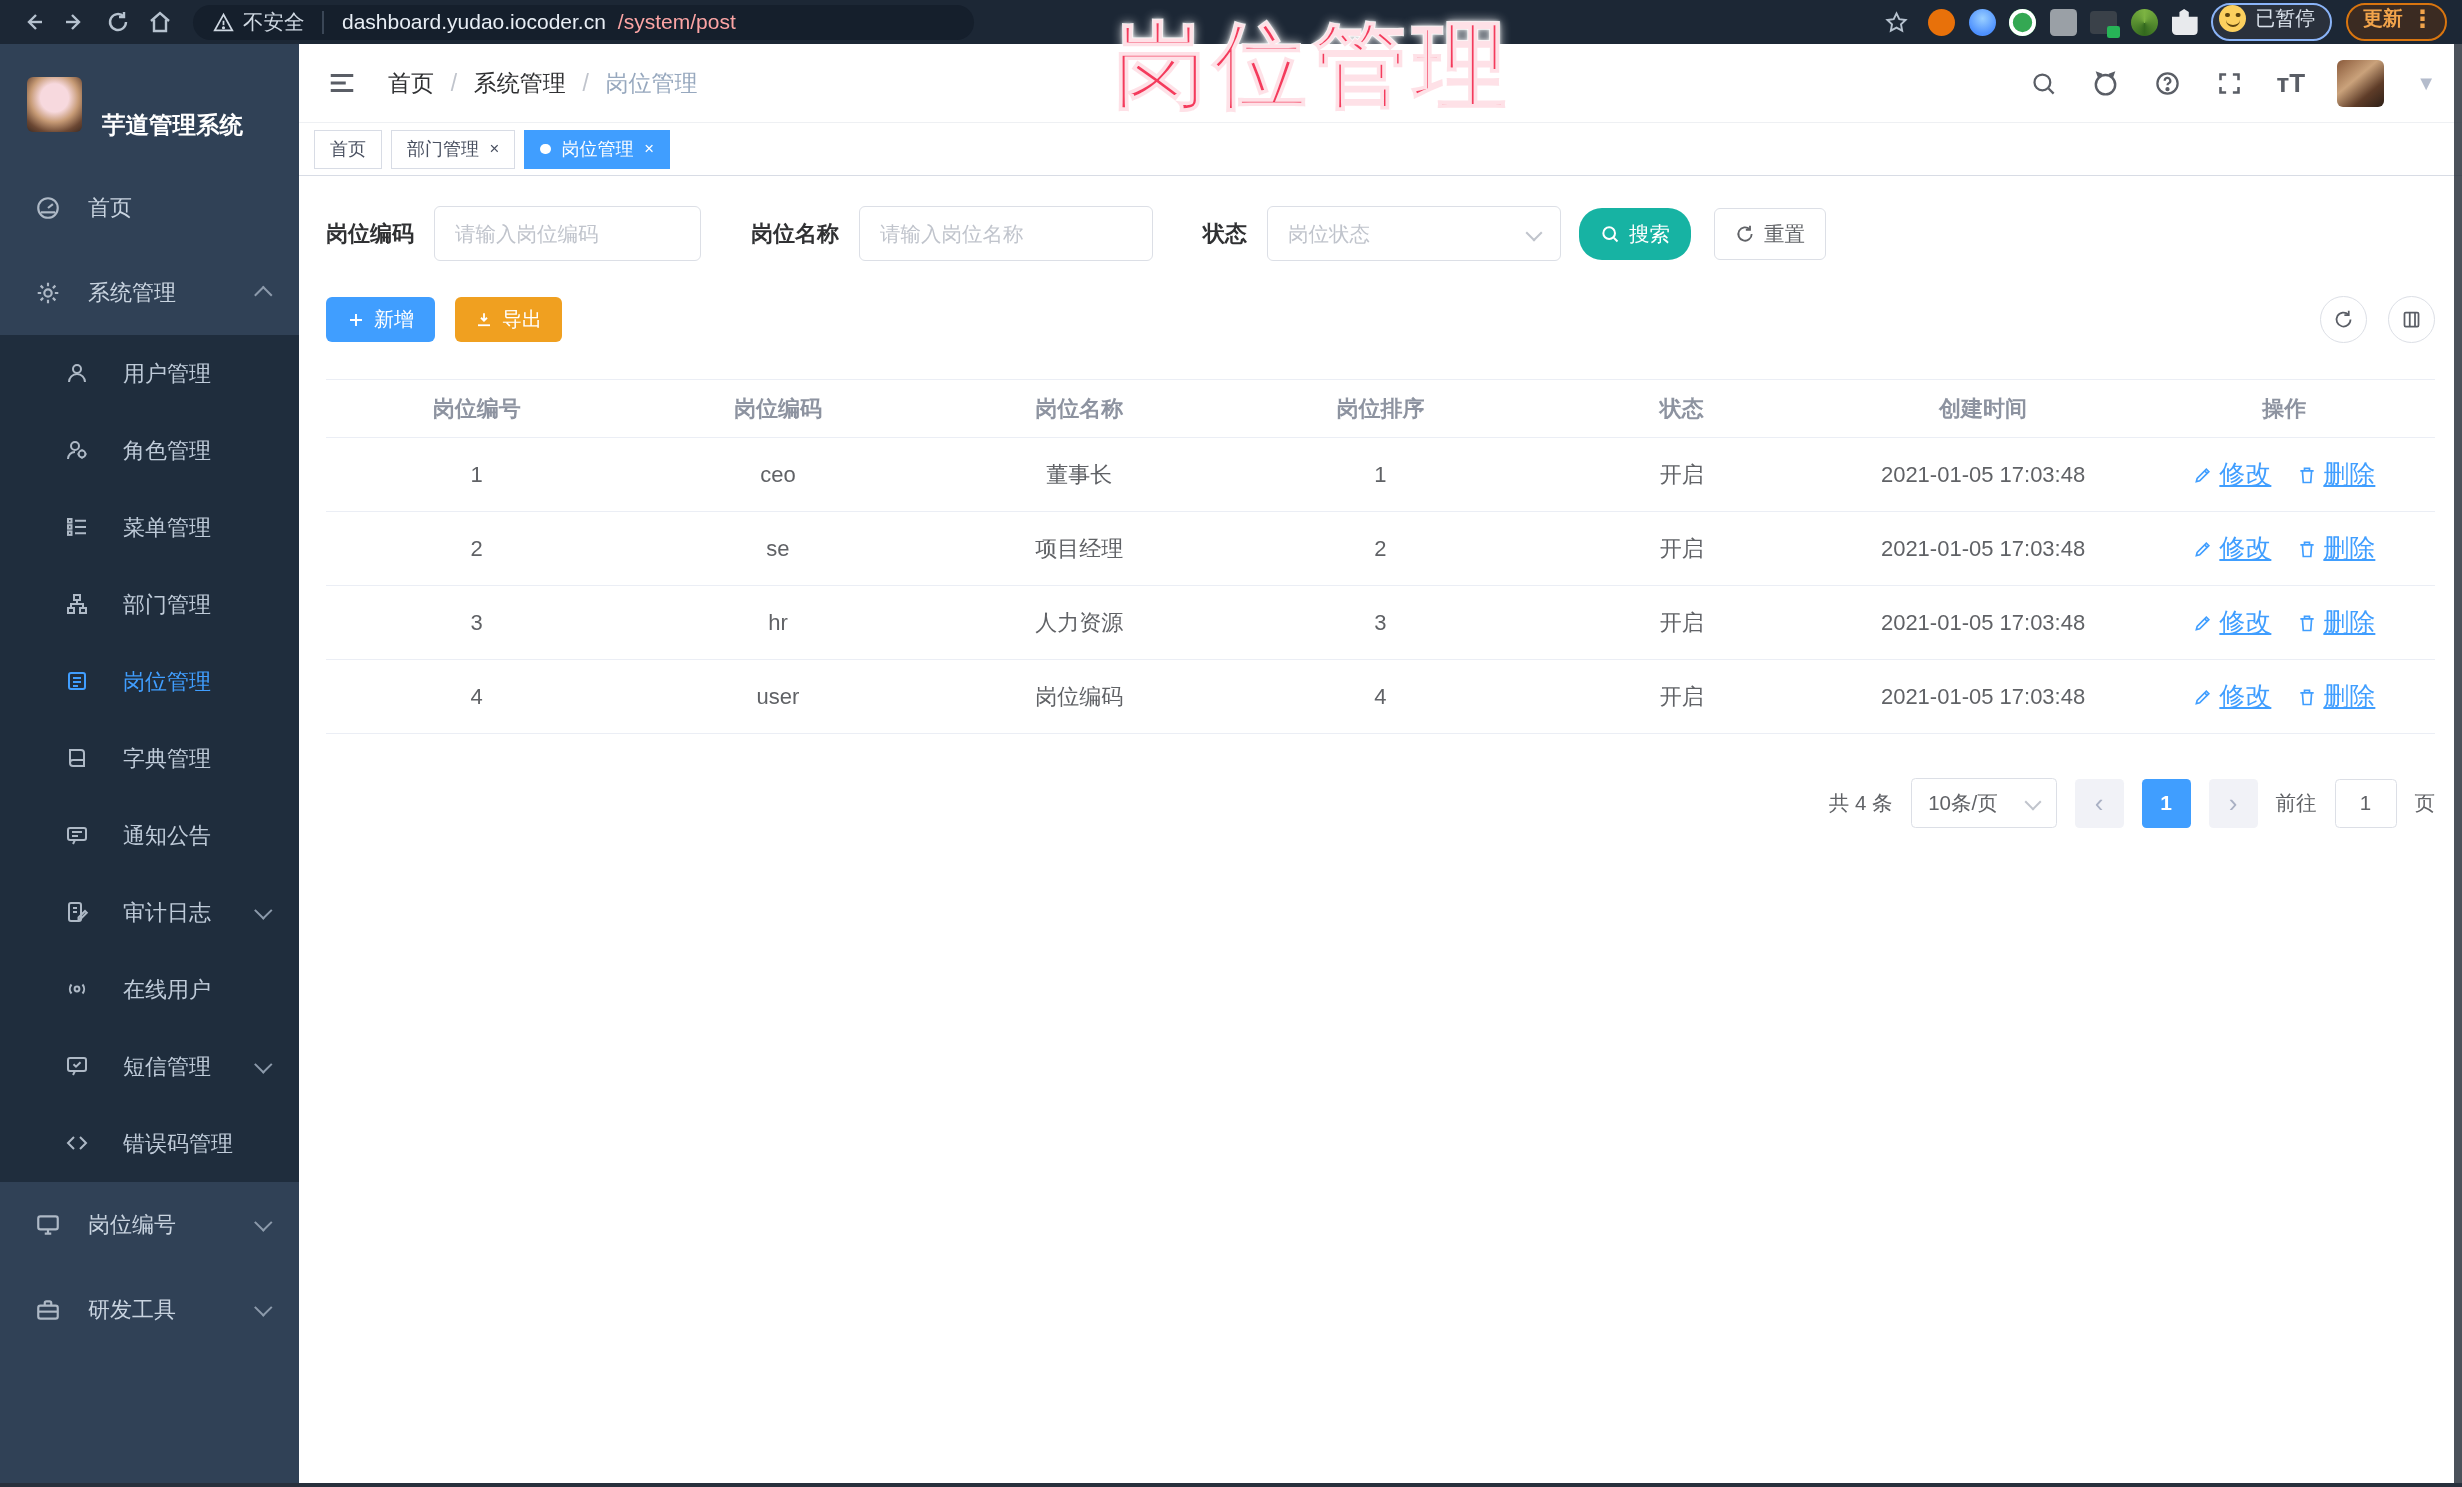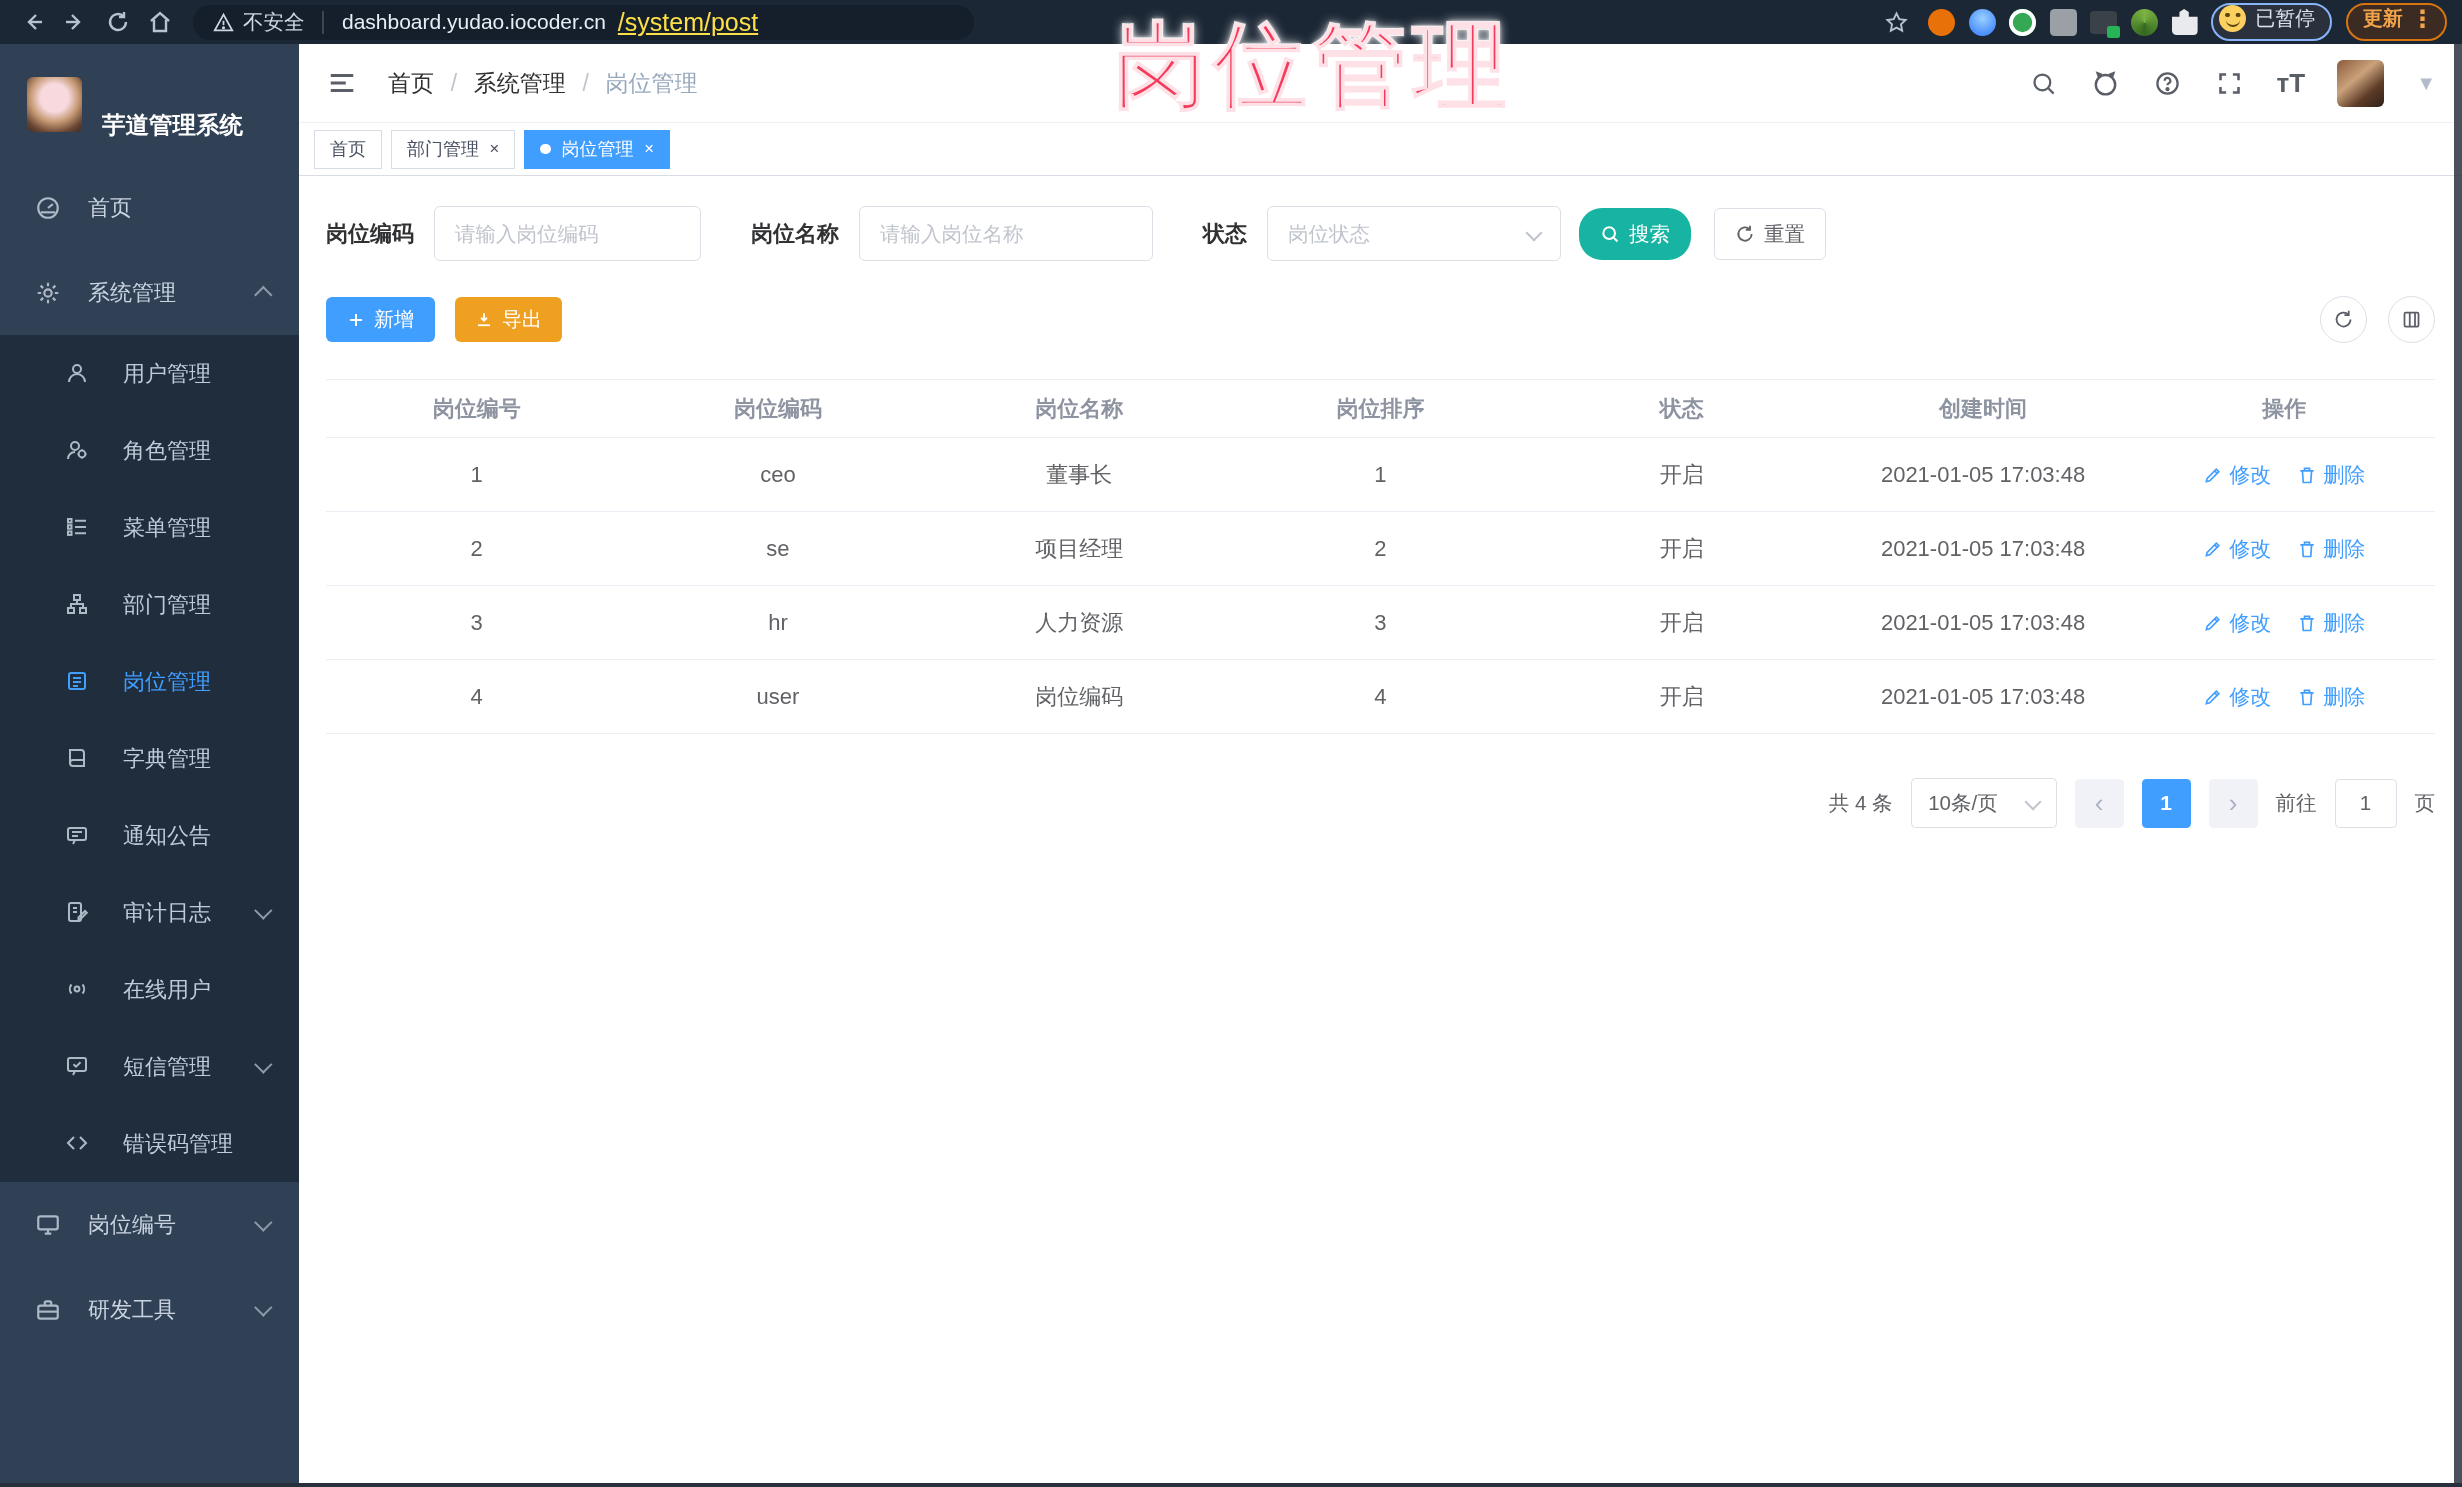--- a/index.html
+++ b/index.html
@@ -11,21 +11,21 @@
   svg { display:block; }
 
   
   .bbar { height:44px; background:#1c2735; display:flex; align-items:center; padding:0 15px; gap:7.6px; }
   .bnav { width:35px; height:35px; display:flex; align-items:center; justify-content:center; color:#b6c2cf; flex:none; }
   .url-pill { margin-left:7.6px; height:35px; flex:0 0 781px; background:#151f2c; border-radius:17.4px;
     display:flex; align-items:center; padding:0 20px; gap:12px; }
   .url-sec { display:flex; align-items:center; gap:9px; color:#cfd8e2; font-size:20.5px; }
   .url-div { width:1.5px; height:23px; background:#3a4656; margin:0 6px; }
   .url-host { color:#e8eef5; font-size:21px; }
-  .url-path { color:#fde047; font-size:25px;text-decoration:underline; }
+  .url-path { color:#fca5a5; font-size:21px; }
   .ext-area { margin-left:auto; display:flex; align-items:center; gap:13.6px; }
   .exti { width:27px; height:27px; border-radius:50%; flex:none; }
   .star { color:#b6c2cf; }
   .pill { display:flex; border-radius:21px; height:38px; }
   .paused { border:2.3px solid #8ab4f8; background:#2a313c; padding:0 15px 0 6px; gap:9px; color:#dbe3ec; font-size:20px; }
   .update { border:2.3px solid #d9750f; background:#3b2b22; padding:0 10.6px 0 15px; gap:7.6px; color:#f2a44b; font-size:20px; font-weight:700; }
   .vdots { color:#f2a44b; font-size:24px; font-weight:700; letter-spacing:0; }
 
   
   .app { display:flex; height:1444px; }
@@ -93,21 +93,21 @@
   .btn-export { height:45px; padding:0 20px; background:#f0a020; color:#fff; font-size:20px; margin-left:20px; }
   .circle-btns { margin-left:auto; display:flex; gap:21px; }
   .cbtn { width:47px; height:47px; border:0.8px solid #dcdfe6; border-radius:50%; background:#fff; color:#5a5e66;
     display:flex; align-items:center; justify-content:center; cursor:pointer; }
 
   .tbl { margin-top:36px; display:grid; grid-template-columns:repeat(7,1fr); border-top:0.8px solid #ebeef5; }
   .th, .td { display:flex; align-items:center; justify-content:center; border-bottom:0.8px solid #ebeef5; }
   .th { height:58px; color:#8d93a0; font-weight:700; font-size:22px; }
   .td { height:74px; font-size:22px; color:#606266; }
   .ops { gap:26px; }
-  .op-link { display:flex; align-items:center; gap:6px; color:#409eff; font-size:21px; cursor:pointer; }
+  .op-link { display:flex; align-items:center; gap:6px; color:#409eff; font-size:26px; cursor:pointer;text-decoration:underline; }
   .op-ico { width:20px; height:20px; }
 
   .pagination { margin-top:44px; display:flex; align-items:center; justify-content:flex-end; gap:18px; font-size:20.5px; color:#606266; }
   .psel { width:146px; height:50px; border:0.8px solid #dcdfe6; border-radius:4.5px; padding:0 13.6px 0 16.7px;
     display:flex; align-items:center; justify-content:space-between; color:#606266; cursor:pointer; }
   .pbtn { min-width:49px; height:49px; border-radius:4.5px; background:#f1f2f7; color:#aab1c4; display:flex;
     align-items:center; justify-content:center; font-size:26px; cursor:pointer; }
   .pnum { background:#409eff; color:#fff; font-weight:700; font-size:21px; }
   input.goto-input { width:62px; height:49px; border:0.8px solid #dcdfe6; border-radius:4.5px; text-align:center;
     font-size:20.5px; color:#606266; outline:none; font-family:inherit; }

